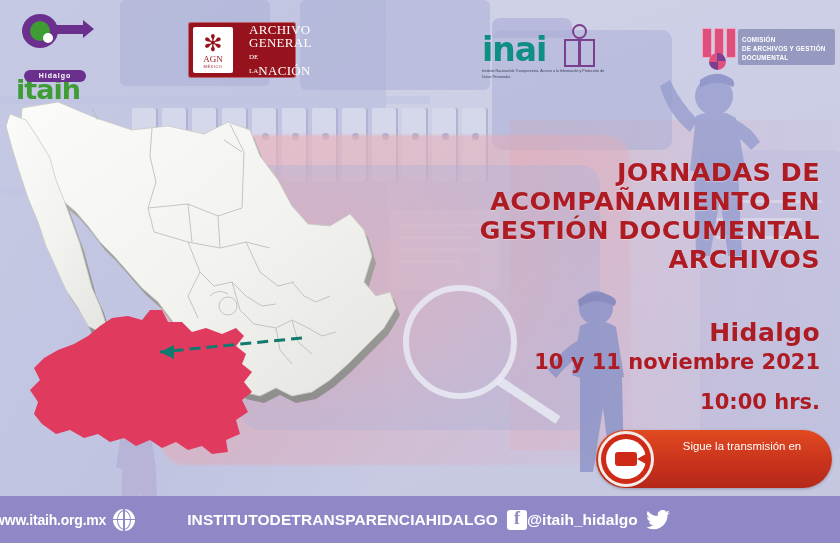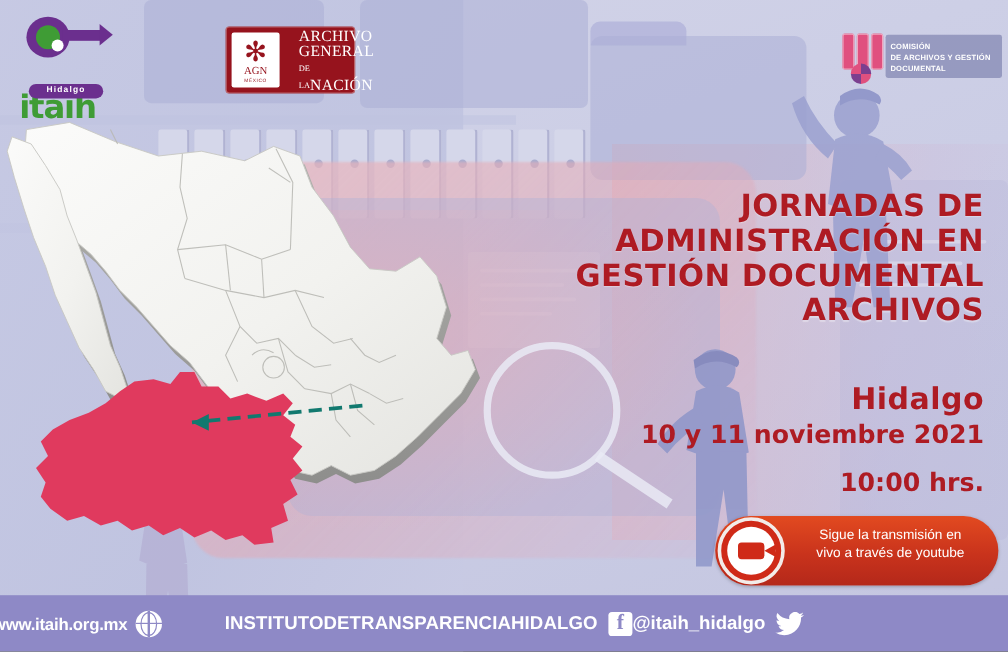--- a/index.html
+++ b/index.html
@@ -339,58 +339,65 @@
         <div class="agn-abbr">AGN</div>
         <div class="agn-abbr2">MÉXICO</div>
       </div>
       <div class="agn-txt">
         <div>ARCHIVO</div>
         <div>GENERAL</div>
         <div><span class="small">DE LA</span><span>NACIÓN</span></div>
       </div>
     </div>
 
+    <div class="inai">
+      <div class="inai-word">inai</div>
+      <div class="inai-mark">
+        <div class="inai-head"></div>
+        <div class="inai-cube"></div>
+      </div>
+      <div class="inai-sub">Instituto Nacional de Transparencia, Acceso a la Información y Protección de Datos Personales</div>
+    </div>
 
     <div class="cagd">
       <div class="cagd-icon">
         <div class="cagd-cab" style="left:2px;"></div>
         <div class="cagd-cab" style="left:14px;"></div>
         <div class="cagd-cab" style="left:26px;"></div>
         <div class="cagd-spiral"></div>
       </div>
       <div class="cagd-box">
         <span>COMISIÓN</span>
         <span>DE ARCHIVOS Y GESTIÓN</span>
         <span>DOCUMENTAL</span>
       </div>
     </div>
   </div>
 
   <div class="title">
     <div>JORNADAS DE</div>
-    <div>ADMINISTRACIÓN EN</div>
+    <div>ACOMPAÑAMIENTO EN</div>
     <div>GESTIÓN DOCUMENTAL</div>
     <div>ARCHIVOS</div>
   </div>
 
   <div class="subtitle">
     <div class="place">Hidalgo</div>
     <div class="date">10 y 11 noviembre 2021</div>
     <div class="time">10:00 hrs.</div>
   </div>
 
   <div class="cta">
     <div class="cta-circle">
       <div class="cta-circle-in">
           <div class="cam"></div>
         </div>
     </div>
     <div class="cta-txt">
       <div>Sigue la transmisión en</div>
-      <div>vivo a través de youtube</div>
     </div>
   </div>
 
   <div class="footer">
     <span class="site">www.itaih.org.mx</span>
     <span class="globe">
         <i></i>
       </span>
 
     <span class="fb-name">INSTITUTODETRANSPARENCIAHIDALGO</span>

